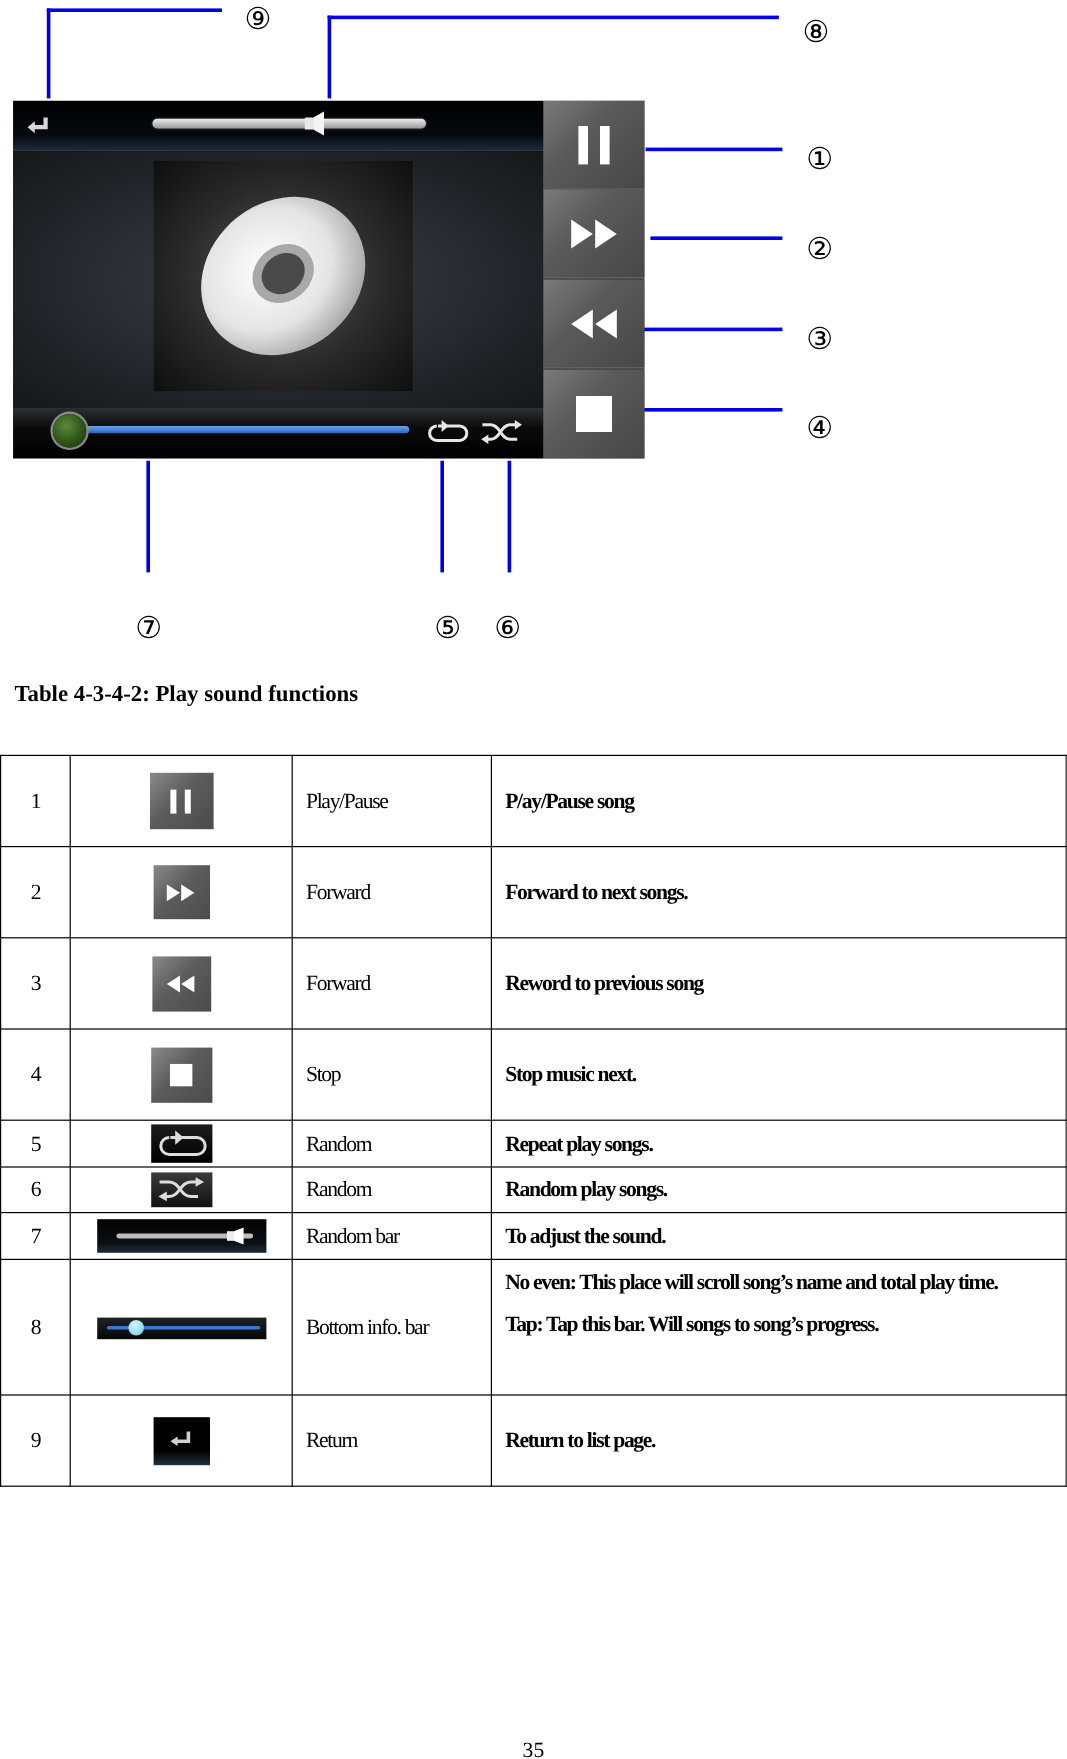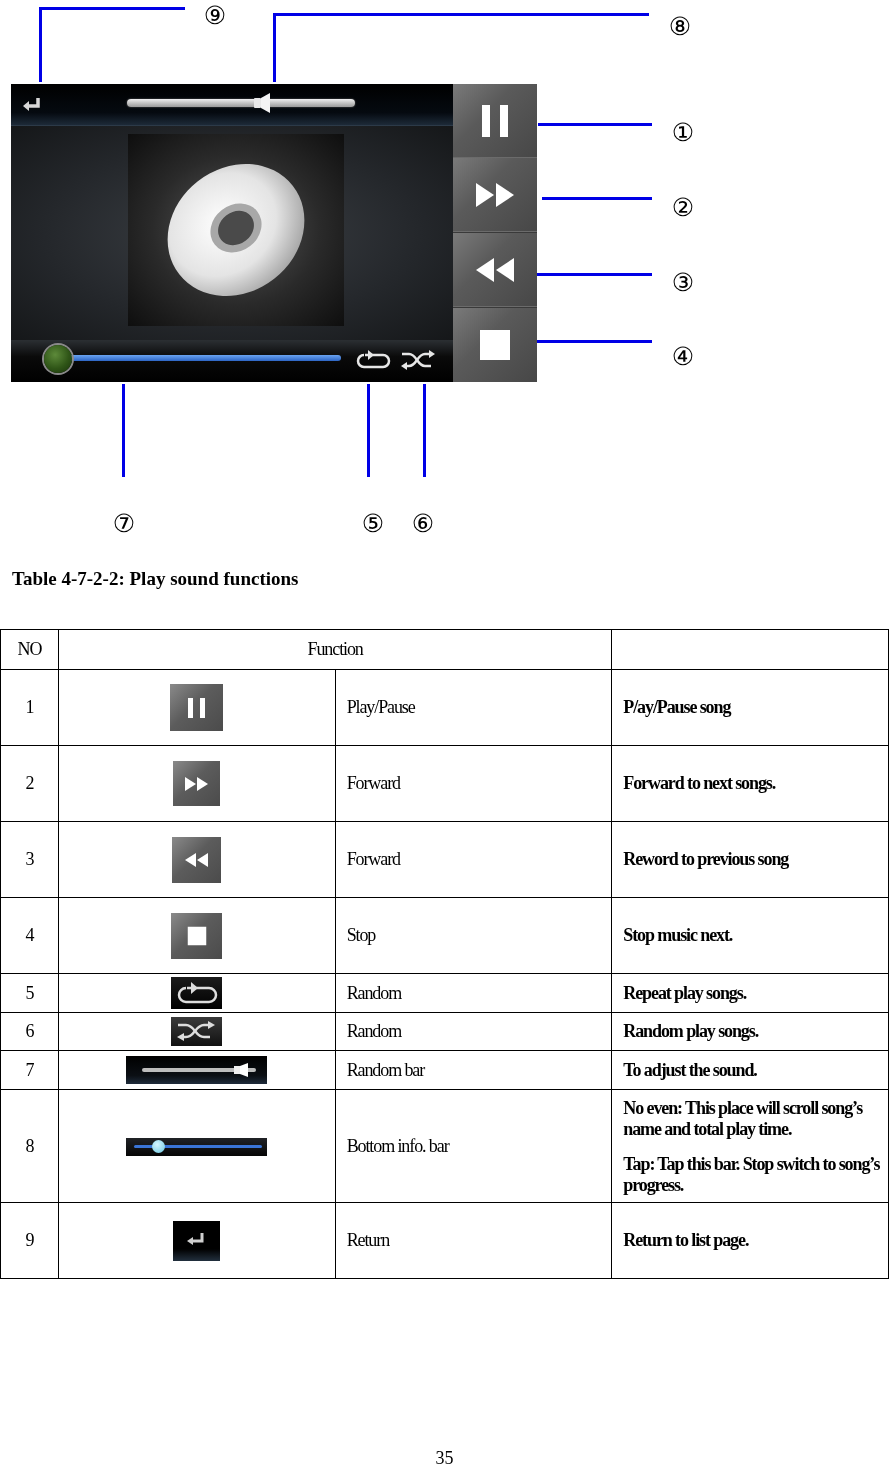--- a/index.html
+++ b/index.html
@@ -159,29 +159,24 @@
       </svg>
     </div>
     <div class="side-btn" style="top:224px;border-bottom:none;">
       <svg width="30" height="30" viewBox="0 0 30 30">
         <rect x="0" y="0" width="30" height="30" fill="#fff"></rect>
       </svg>
     </div>
   </div>
 </div>
 
-<div class="caption">Table 4-7-2-2: Play sound functions</div>
+<div class="caption">Table 4-3-4-2: Play sound functions</div>
 
 <table class="func">
   <tbody>
-      <tr style="height:40px;">
-    <td class="c-no">NO</td>
-    <td class="c-head" colspan="2">Function</td>
-    <td class="c-desc"></td>
-  </tr>
 
   <tr style="height:76px;">
     <td class="c-no">1</td>
     <td class="c-icon">
       <span class="ico ico-btn" style="width:53px;height:47px;">
         <svg width="22" height="22" viewBox="0 0 22 22">
               <rect x="2" y="1" width="5" height="20" fill="#fff"></rect>
               <rect x="14" y="1" width="5" height="20" fill="#fff"></rect>
             </svg>
       </span>
@@ -294,21 +289,21 @@
     <td class="c-no">8</td>
     <td class="c-icon">
       <span class="ico ico-dark" style="width:141px;height:18px;background:linear-gradient(#202226,#050505);">
         <span style="position:absolute;left:8px;top:7px;width:128px;height:3px;border-radius:2px;background:#3a74d6;"></span>
         <span style="position:absolute;left:26px;top:2px;width:13px;height:13px;border-radius:50%;background:radial-gradient(circle at 40% 35%, #d5f5ff, #6bc8e0);"></span>
       </span>
     </td>
     <td class="c-name" style="vertical-align:middle;">Bottom info. bar</td>
     <td class="c-desc" style="vertical-align:top;padding-top:8px !important;">
       <span class="desc-line">No even: This place will scroll song’s name and total play time.</span>
-      <span class="desc-line">Tap: Tap this bar. Stop switch to song’s progress.</span>
+      <span class="desc-line">Tap: Tap this bar. Will songs to song’s progress.</span>
     </td>
   </tr>
 
   <tr style="height:76px;">
     <td class="c-no">9</td>
     <td class="c-icon">
       <span class="ico ico-dark" style="width:47px;height:40px;background:linear-gradient(#000 0%, #000 70%, #22303e 100%);">
         <svg width="22" height="16" viewBox="0 0 22 16" style="position:absolute;left:13px;top:11px;">
           <path d="M16 1 V9 H6" fill="none" stroke="#d0d0d0" stroke-width="3"></path>
           <path d="M1 9 L7 5 L7 13 Z" fill="#d0d0d0"></path>

